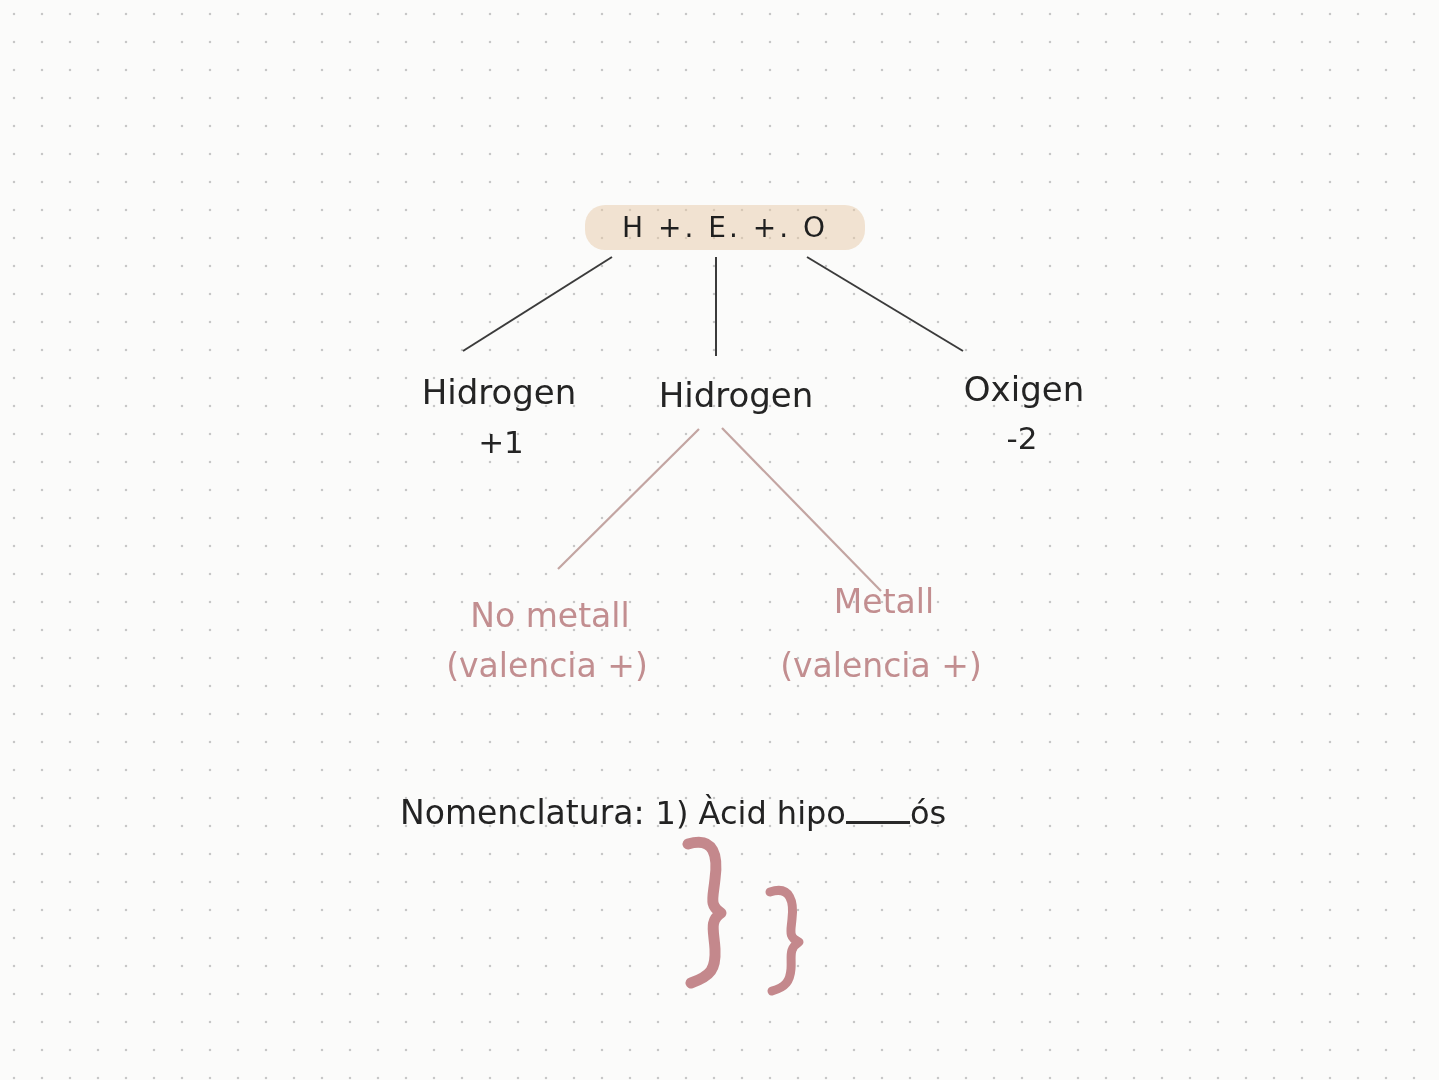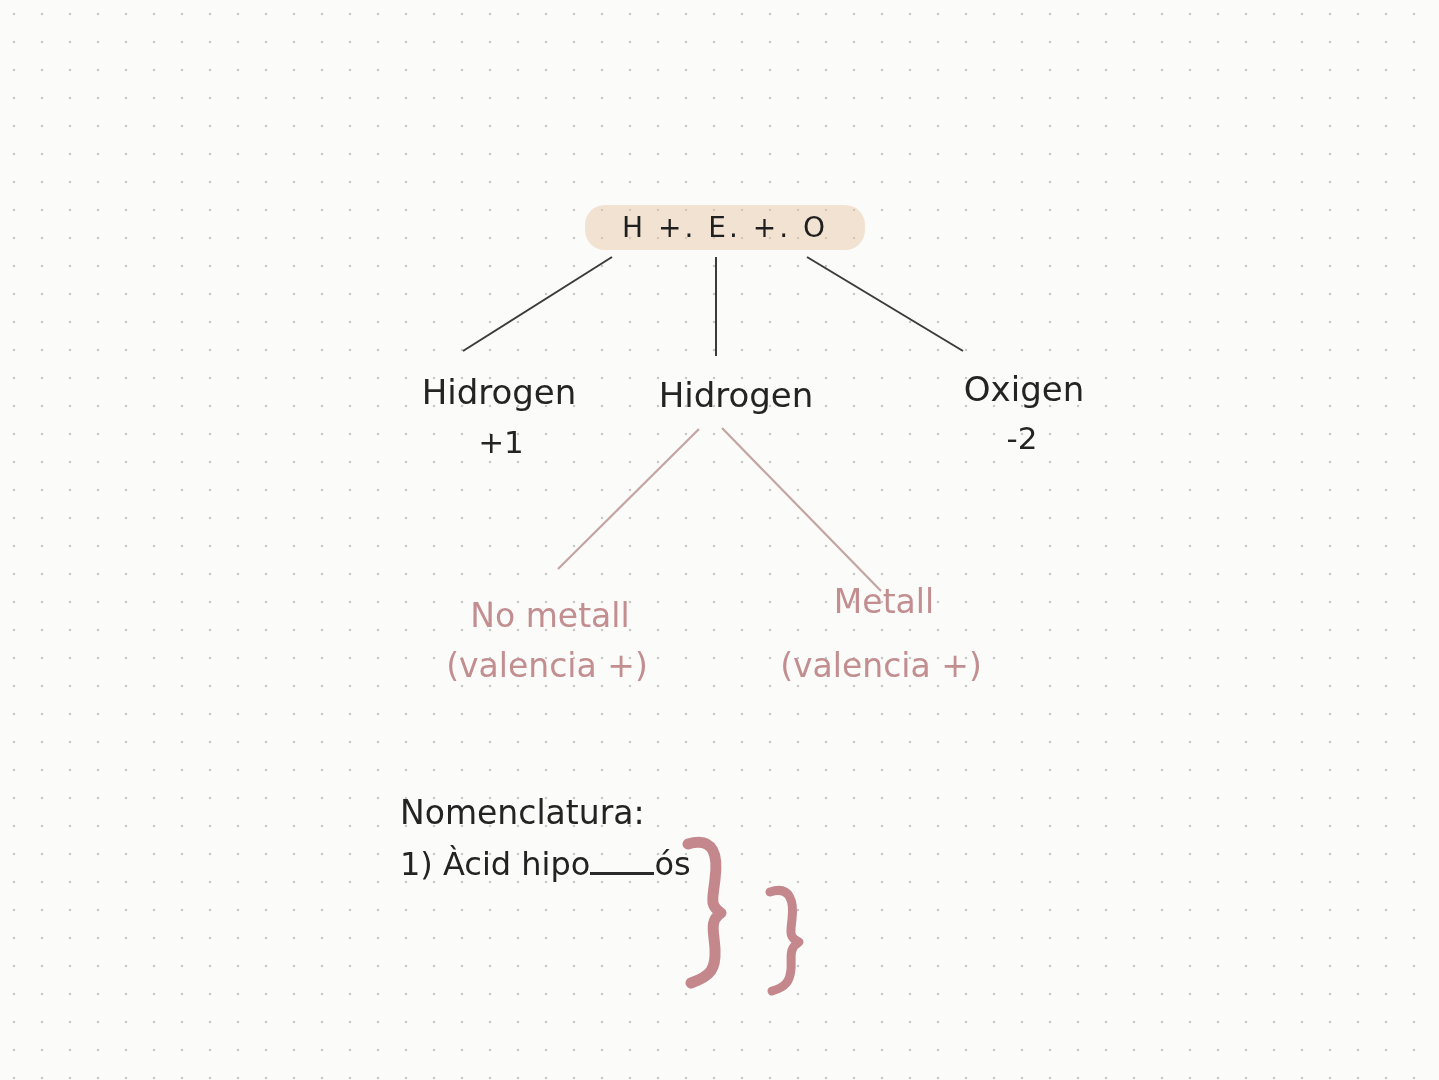--- a/index.html
+++ b/index.html
@@ -64,21 +64,21 @@
   .rose-label {
     position: absolute;
     transform: translateX(-50%);
     font-size: 33px;
     white-space: nowrap;
   }
   .nomenclature {
     position: absolute;
     left: 400px; top: 793px;
     display: flex;
-    flex-direction: column;
+    flex-direction: row;
     gap: 11px;
     font-size: 32px;
     line-height: 40px;
     color: #232323;
   }
   .nom-heading { font-size: 33px; }
   .nom-line span { white-space: pre; }
   .blank {
     display: inline-block;
     width: 58px;

